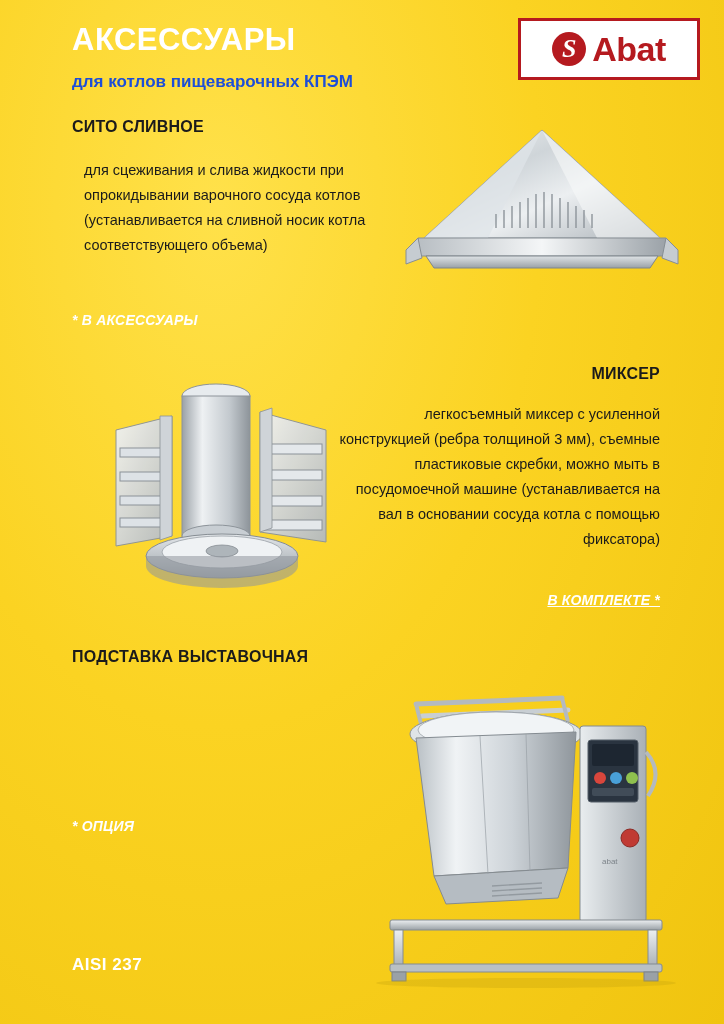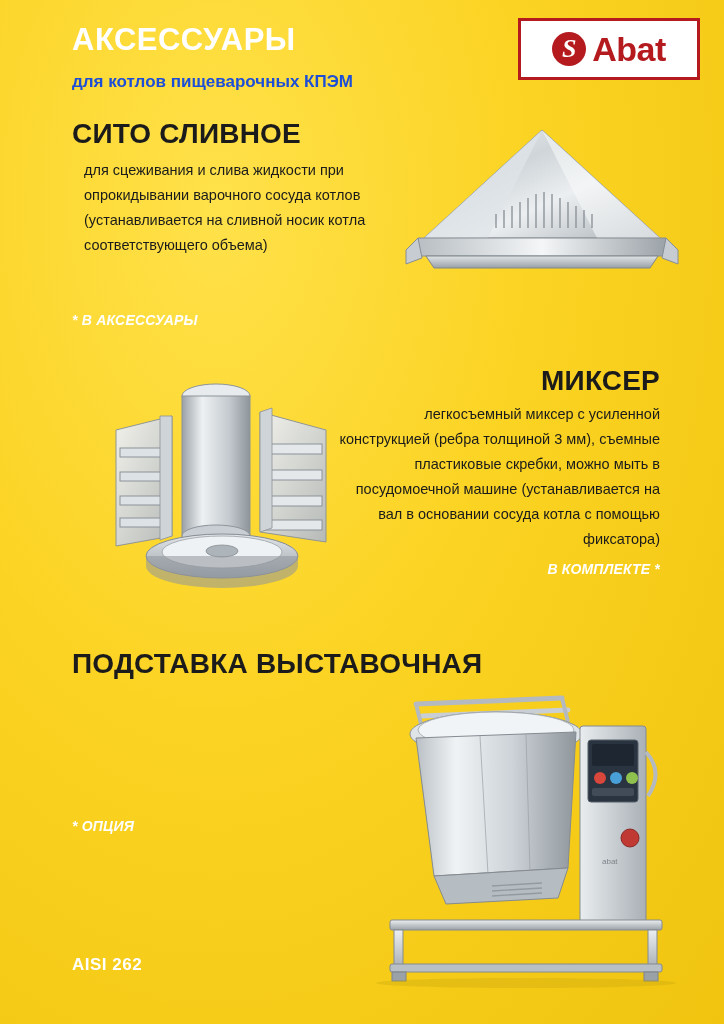--- a/index.html
+++ b/index.html
@@ -44,21 +44,21 @@
   }
   .logo-text {
     font-size: 34px; font-weight: bold; color: #b51a1f;
     font-family: "Liberation Sans", sans-serif;
     letter-spacing: -0.5px;
   }
 
   
   .sec-title {
     position: absolute;
-    font-size: 28px; font-weight: bold; color: #1b1b1b;
+    font-size: 16px; font-weight: bold; color: #1b1b1b;
     text-transform: uppercase; letter-spacing: 0.2px;
   }
   .sec-body {
     position: absolute;
     font-size: 14.5px; color: #1b1b1b; line-height: 1.72;
   }
   .sec-note {
     position: absolute;
     font-size: 14px; font-style: italic; color: #ffffff;
     font-weight: bold; letter-spacing: 0.2px;
@@ -69,21 +69,21 @@
   .s1-body  { left: 72px; top: 158px; width: 330px; margin-left: 12px; }
   .s1-note  { left: 72px; top: 312px; }
 
   .sieve-wrap {
     position: absolute; left: 392px; top: 118px; width: 300px; height: 180px;
   }
 
   
   .s2-title { right: 64px; top: 365px; }
   .s2-body  { right: 64px; top: 402px; width: 330px; text-align: right; }
-  .s2-note  { right: 64px; top: 561px; }
+  .s2-note  { right: 64px; top: 592px; text-decoration: underline; }
 
   .mixer-wrap {
     position: absolute; left: 96px; top: 360px; width: 260px; height: 250px;
   }
 
   
   .s3-title { left: 72px; top: 648px; }
   .s3-body  { left: 72px; top: 690px; width: 290px; }
   .s3-note  { left: 72px; top: 818px; }
 
@@ -277,15 +277,15 @@
       <rect x="318" y="262" width="9" height="46" fill="url(#frameSteel)" stroke="#848b91"></rect>
       <rect x="60" y="296" width="272" height="8" rx="2" fill="#b9c0c5" stroke="#848b91"></rect>
 
       <rect x="62" y="304" width="14" height="9" fill="#9aa1a7" stroke="#7d848a"></rect>
       <rect x="314" y="304" width="14" height="9" fill="#9aa1a7" stroke="#7d848a"></rect>
 
       <ellipse cx="196" cy="315" rx="150" ry="5" fill="#c9a70d" opacity="0.35"></ellipse>
     </svg>
   </div>
 
-  <div class="aisi">AISI 262</div>
+  <div class="aisi">AISI 237</div>
 
 </div>
 
 </body></html>

